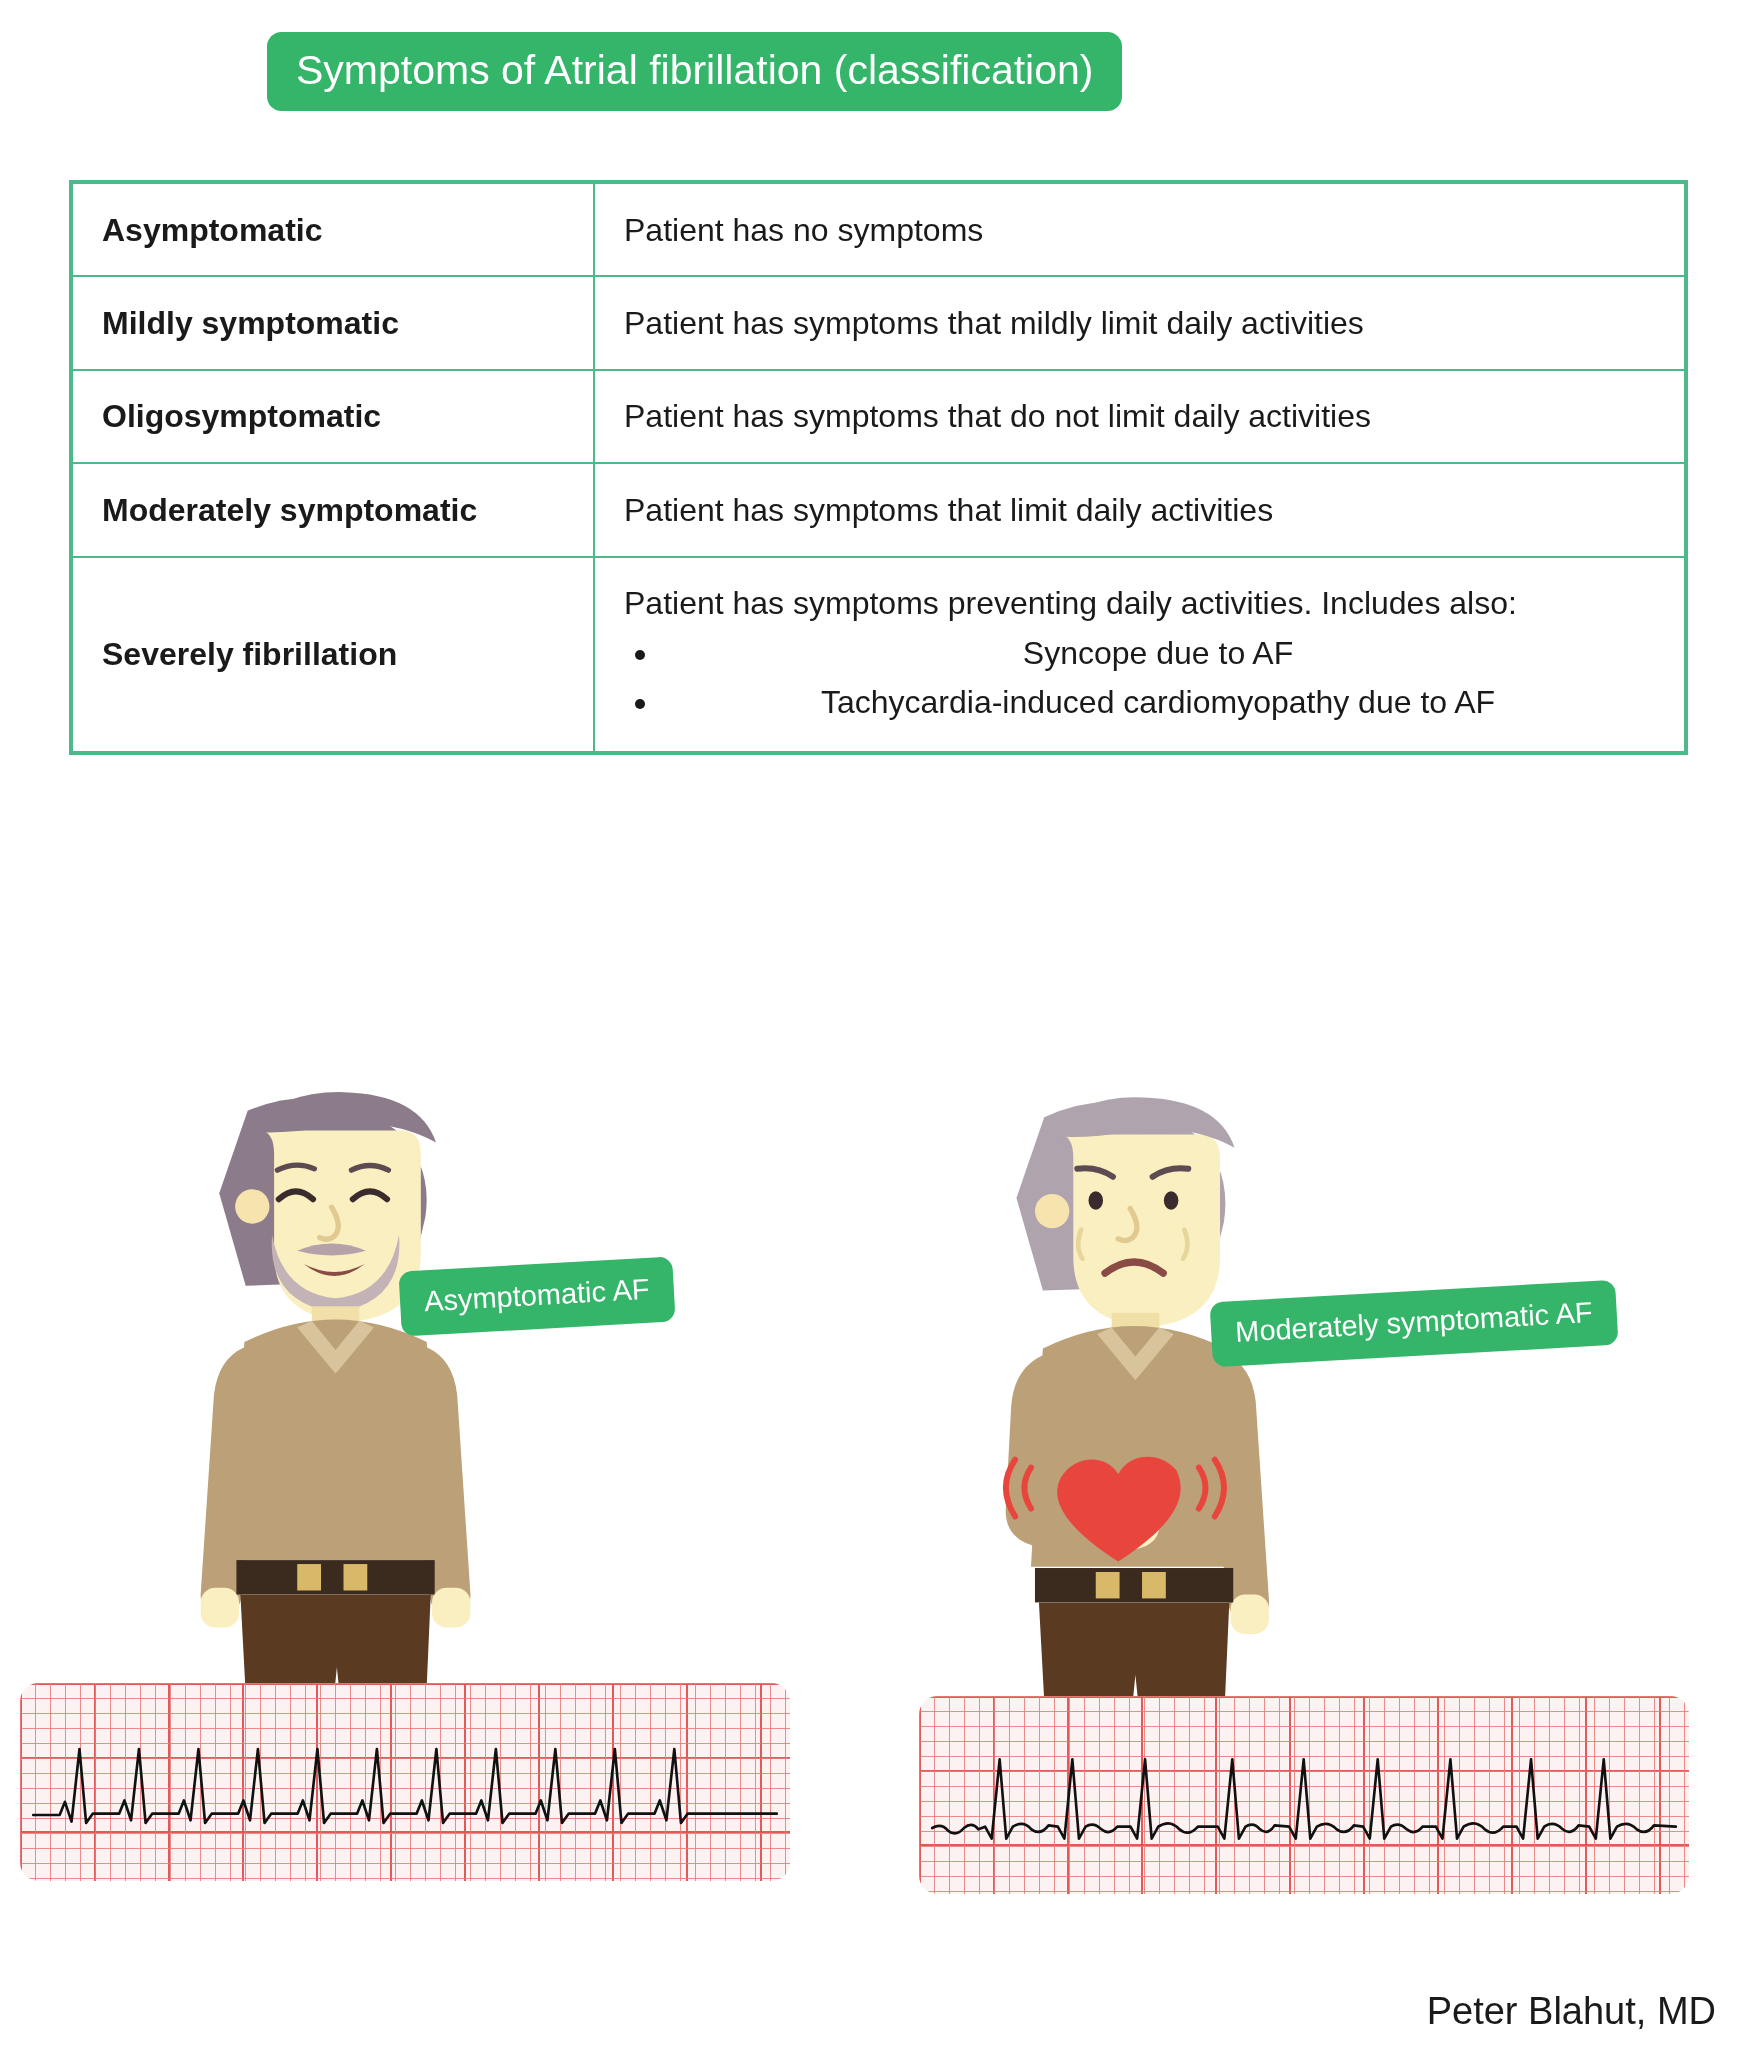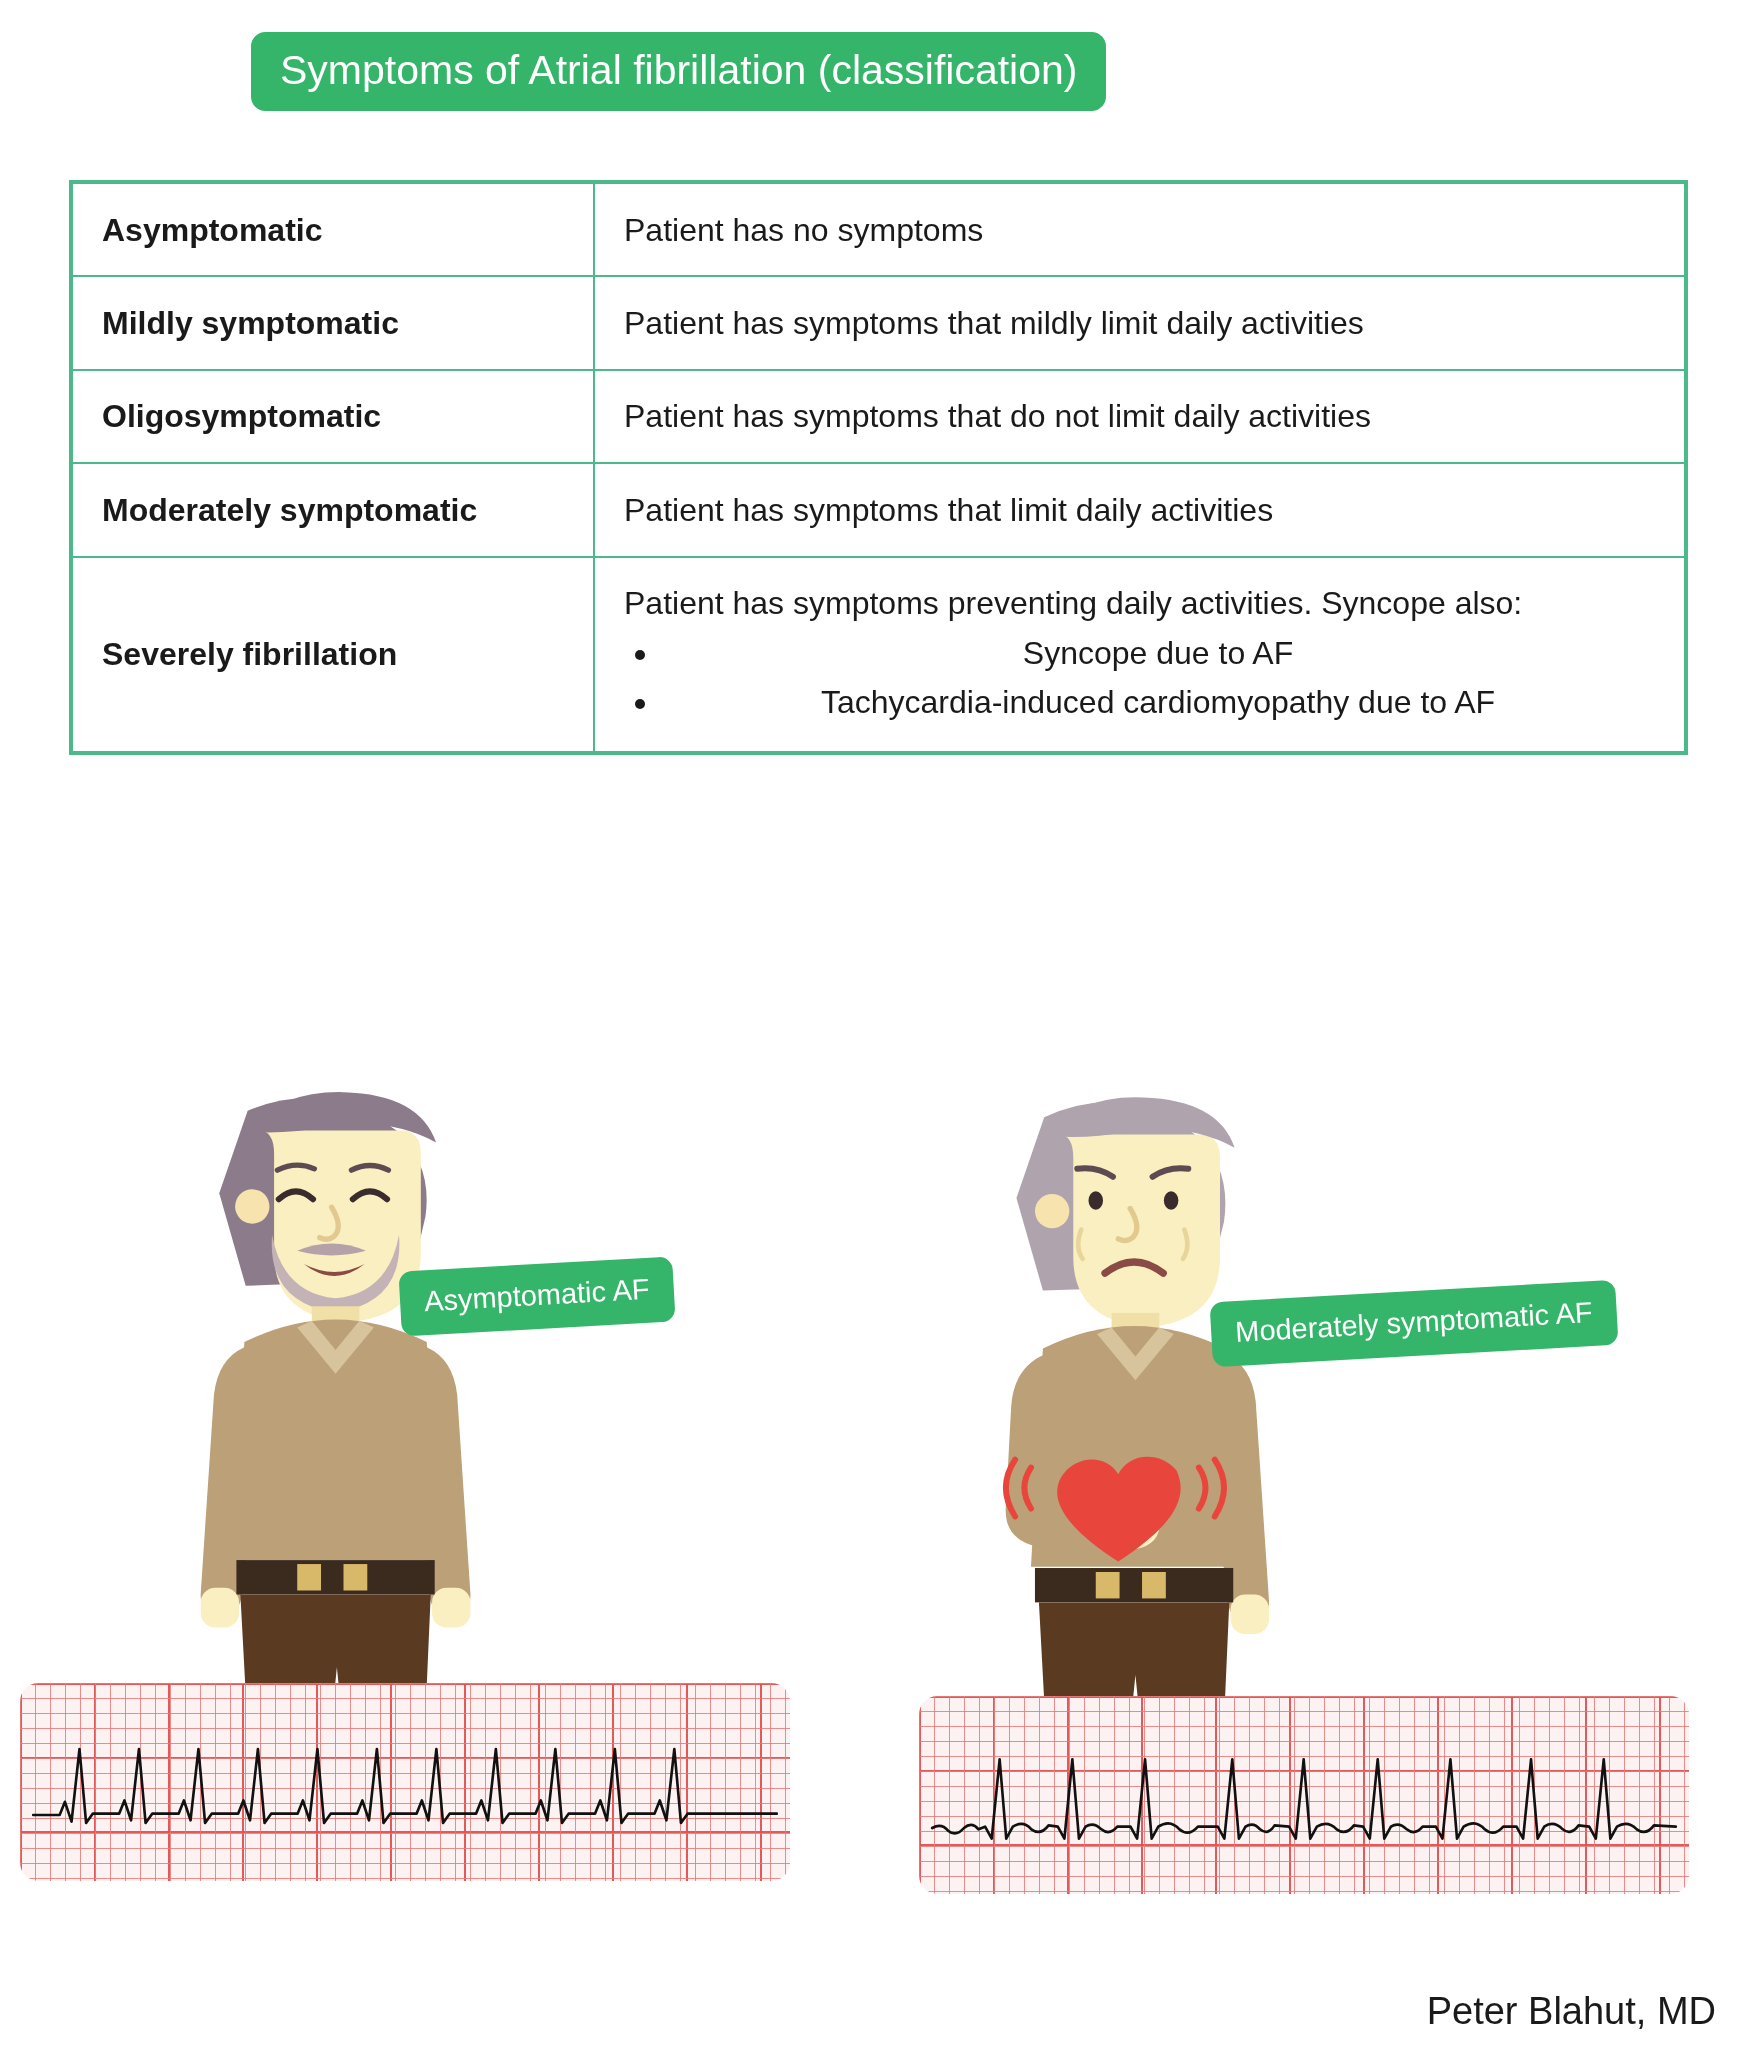--- a/index.html
+++ b/index.html
@@ -11,21 +11,21 @@
   body {
     width: 1756px;
     height: 2066px;
     position: relative;
     overflow: hidden;
   }
 
   
   .title-wrap {
     position: absolute;
-    left: 251px;
+    left: 267px;
     top: 32px;
   }
   .title-pill {
     display: inline-block;
     background: #35B56A;
     color: #ffffff;
     font-size: 41px;
     line-height: 1.15;
     padding: 14.5px 29px 17px 29px;
     border-radius: 14.5px;
@@ -129,21 +129,21 @@
         <td class="term">Oligosymptomatic</td>
         <td class="desc">Patient has symptoms that do not limit daily activities</td>
       </tr>
       <tr>
         <td class="term">Moderately symptomatic</td>
         <td class="desc">Patient has symptoms that limit daily activities</td>
       </tr>
       <tr>
         <td class="term">Severely fibrillation</td>
         <td class="desc">
-          <span>Patient has symptoms preventing daily activities. Syncope also:</span>
+          <span>Patient has symptoms preventing daily activities. Includes also:</span>
           <ul>
             <li>Syncope due to AF</li>
             <li>Tachycardia-induced cardiomyopathy due to AF</li>
           </ul>
         </td>
       </tr>
     </tbody>
   </table>
 </div>
 

